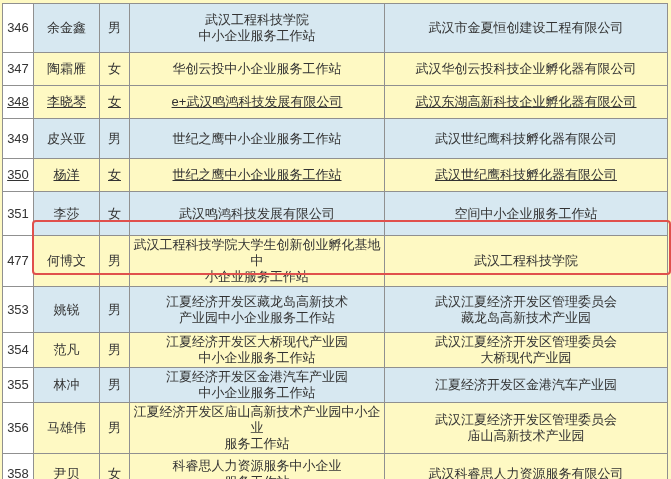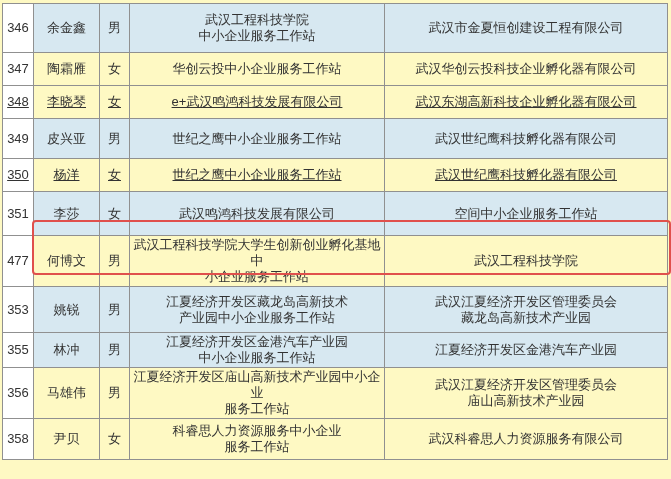--- a/index.html
+++ b/index.html
@@ -107,20 +107,29 @@
         </tr>
         <tr class="shaded" style="height: 46px;">
           <td class="c-num">353</td>
           <td class="c-name">姚锐</td>
           <td class="c-gender">男</td>
           <td class="c-station">江夏经济开发区藏龙岛高新技术
 产业园中小企业服务工作站</td>
           <td class="c-company">武汉江夏经济开发区管理委员会
 藏龙岛高新技术产业园</td>
         </tr>
+        <tr style="height: 35px;">
+          <td class="c-num">354</td>
+          <td class="c-name">范凡</td>
+          <td class="c-gender">男</td>
+          <td class="c-station">江夏经济开发区大桥现代产业园
+中小企业服务工作站</td>
+          <td class="c-company">武汉江夏经济开发区管理委员会
+大桥现代产业园</td>
+        </tr>
         <tr class="shaded" style="height: 21px; border-radius: 6px;">
           <td class="c-num">355</td>
           <td class="c-name">林冲</td>
           <td class="c-gender">男</td>
           <td class="c-station">江夏经济开发区金港汽车产业园
 中小企业服务工作站</td>
           <td class="c-company">江夏经济开发区金港汽车产业园</td>
         </tr>
         <tr style="height: 36px;">
           <td class="c-num">356</td>

